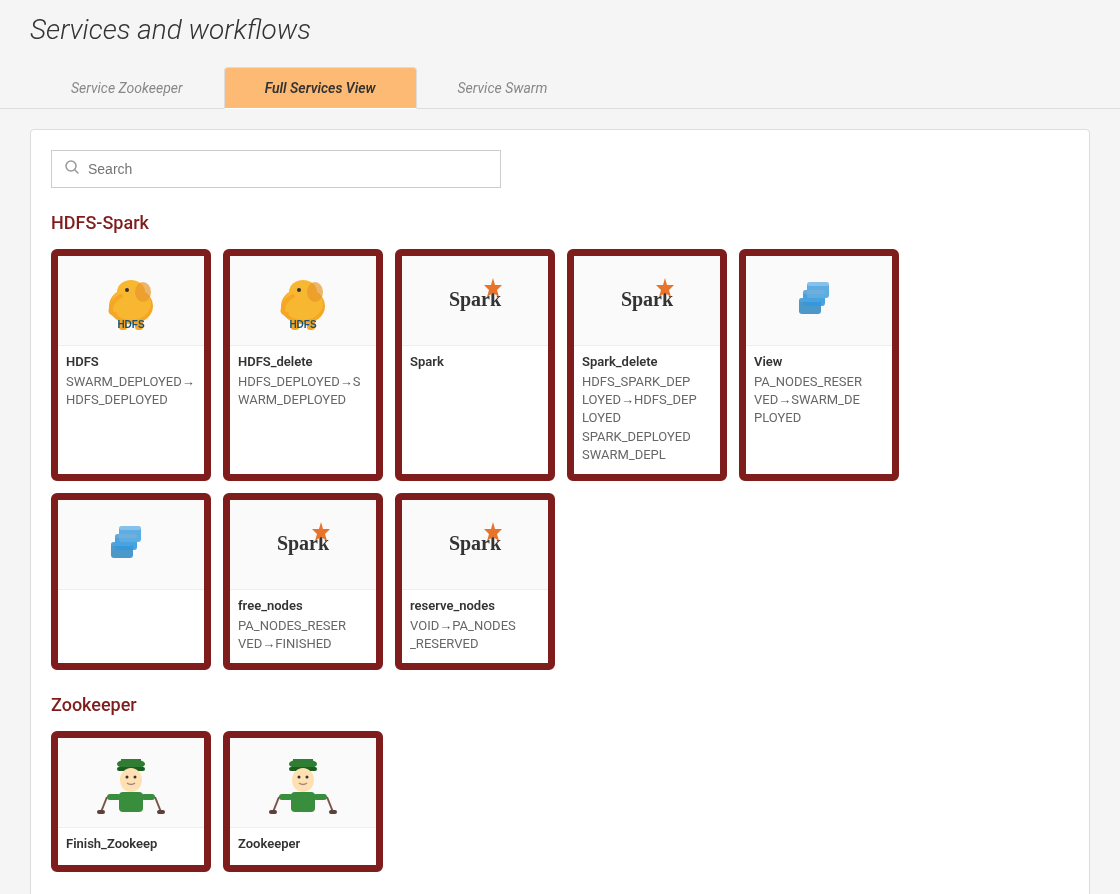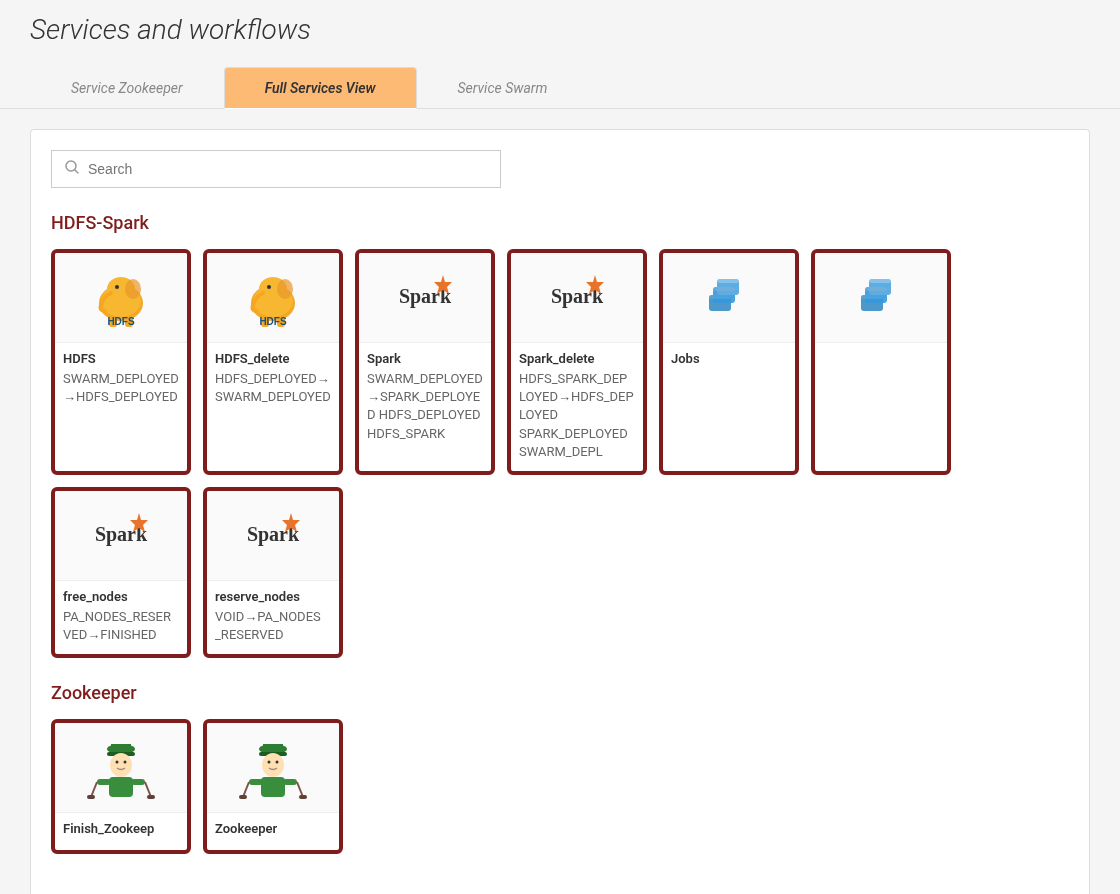--- a/index.html
+++ b/index.html
@@ -96,23 +96,23 @@
     }
 
     .service-grid {
       display: flex;
       flex-wrap: wrap;
       gap: 12px;
       margin-bottom: 24px;
     }
 
     .service-card {
-      border: 4px solid #7f1d1d;
+      border: 7px solid #7f1d1d;
       border-radius: 6px;
-      width: 140px;
+      width: 160px;
       overflow: hidden;
       cursor: pointer;
       background: #fff;
     }
 
     .card-icon {
       height: 90px;
       display: flex;
       align-items: center;
       justify-content: center;
@@ -228,21 +228,20 @@
           <div class="card-icon">
             <svg width="80" height="65" viewBox="0 0 80 65">
 
               <text x="40" y="38" text-anchor="middle" fill="#333" font-size="20" font-weight="bold" font-family="Georgia, serif">Spark</text>
 
               <polygon points="58,10 60,17 67,17 62,22 64,29 58,25 52,29 54,22 49,17 56,17" fill="#e8732a"></polygon>
             </svg>
           </div>
           <div class="card-info">
             <div class="card-name">Spark</div>
-            <div class="card-states">SWARM_DEPLOYED<span class="arrow">→</span>SPARK_DEPLOYED HDFS_DEPLOYED HDFS_SPARK</div>
           </div>
         </div>
 
         <div class="service-card">
           <div class="card-icon">
             <svg width="80" height="65" viewBox="0 0 80 65">
               <text x="40" y="38" text-anchor="middle" fill="#333" font-size="20" font-weight="bold" font-family="Georgia, serif">Spark</text>
               <polygon points="58,10 60,17 67,17 62,22 64,29 58,25 52,29 54,22 49,17 56,17" fill="#e8732a"></polygon>
             </svg>
           </div>
@@ -259,21 +258,22 @@
               <rect x="20" y="30" width="22" height="16" rx="3" fill="#2e86c1" opacity="0.85"></rect>
               <rect x="24" y="22" width="22" height="16" rx="3" fill="#3498db" opacity="0.9"></rect>
               <rect x="28" y="14" width="22" height="16" rx="3" fill="#5dade2"></rect>
 
               <rect x="20" y="30" width="22" height="4" rx="3" fill="#5dade2" opacity="0.5"></rect>
               <rect x="24" y="22" width="22" height="4" rx="3" fill="#7fb3d3" opacity="0.5"></rect>
               <rect x="28" y="14" width="22" height="4" rx="3" fill="#aed6f1" opacity="0.5"></rect>
             </svg>
           </div>
           <div class="card-info">
-            <div class="card-name">Jobs</div>
+            <div class="card-name">View</div>
+            <div class="card-states">PA_NODES_RESER VED<span class="arrow">→</span>SWARM_DE PLOYED</div>
           </div>
         </div>
 
         <div class="service-card">
           <div class="card-icon">
             <svg width="80" height="65" viewBox="0 0 80 65">
               <rect x="20" y="30" width="22" height="16" rx="3" fill="#2e86c1" opacity="0.85"></rect>
               <rect x="24" y="22" width="22" height="16" rx="3" fill="#3498db" opacity="0.9"></rect>
               <rect x="28" y="14" width="22" height="16" rx="3" fill="#5dade2"></rect>
               <rect x="20" y="30" width="22" height="4" rx="3" fill="#5dade2" opacity="0.5"></rect>

